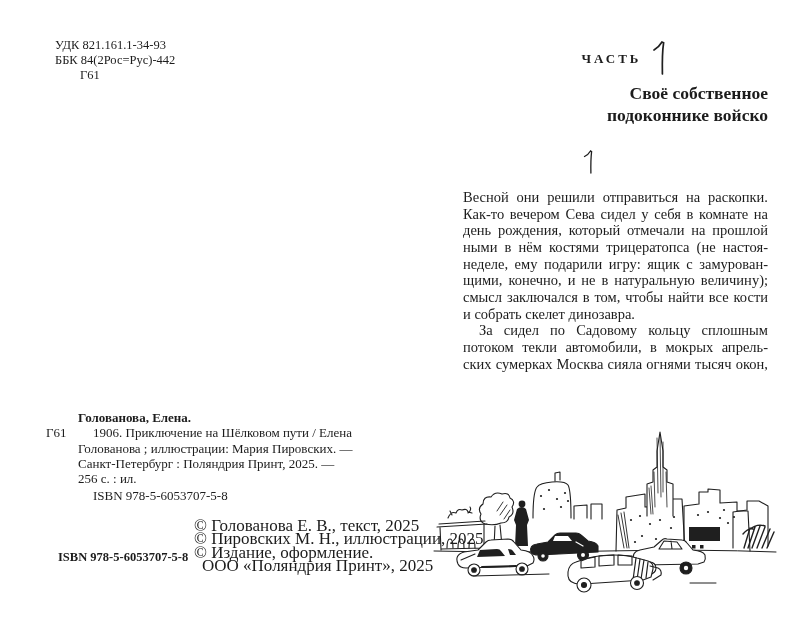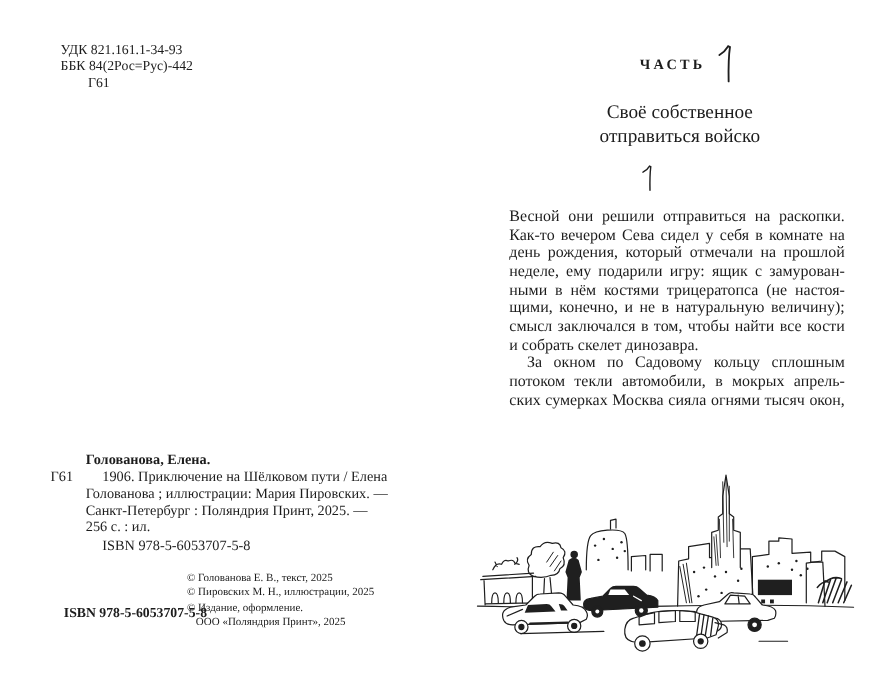--- a/index.html
+++ b/index.html
@@ -15,33 +15,33 @@
   .udk-code { padding-left:25px; }
 
   .bib-block { left:46px; top:410px; width:312px; font-size:13px; line-height:15.3px; }
   .bib-author { padding-left:32px; font-weight:bold; }
   .bib-row { position:relative; }
   .bib-code { position:absolute; left:0; top:0; }
   .bib-lines { padding-left:32px; }
   .bib-lines > div:first-child { text-indent:15px; }
   .bib-isbn { padding-left:47px; margin-top:2px; }
 
-  .copyright-block { left:170px; top:519px; font-size:10px; line-height:13.3px; white-space:nowrap; }
+  .copyright-block { left:194px; top:519px; font-size:17px; line-height:13.3px; white-space:nowrap; }
   .copyright-block > div:last-child { padding-left:8px; }
 
   .footer-isbn { left:58px; top:550px; font-size:12.5px; font-weight:bold; white-space:nowrap; }
 
   
   .part-row { left:452px; top:40px; width:316px; height:38px;
     display:flex; justify-content:center; align-items:center; }
   .part-label { font-size:13px; font-weight:600; letter-spacing:3px;margin-left:32px; }
   .part-num-svg { margin-left:9px; margin-top:-2px; }
 
-  .chapter-title { left:452px; top:82px; width:316px; margin:8px;
-    text-align:center; font-size:17.5px; font-weight:normal; line-height:22px; }
+  .chapter-title { left:452px; top:82px; width:316px; margin:0;
+    text-align:right; font-size:17.5px; font-weight:bold; line-height:22px; }
 
   .chapter-num-svg { left:582px; top:149px; }
 
   .body-text { left:451px; top:189px; width:317px; font-size:14.5px; line-height:16.65px; }
   .jline { text-align:justify; text-align-last:justify; white-space:nowrap;margin-left:12px; }
   .jline.para-end { text-align-last:left; }
   .jline.indent { padding-left:16px; }
 
   .figure-svg { left:428px; top:420px; }
 </style>
@@ -86,37 +86,37 @@
 
     <div class="abs part-row">
       <span class="part-label">ЧАСТЬ</span>
       <svg class="part-num-svg" width="20" height="36" viewBox="0 0 20 36" aria-hidden="true">
         <path d="M4,10 Q9,7 12,2 L13.6,2.8 Q12,13 12.4,34" fill="none" stroke="#1f1f1f" stroke-width="1.7" stroke-linecap="round"></path>
       </svg>
     </div>
 
     <h1 class="abs chapter-title">
       <div>Своё собственное</div>
-      <div>отправиться войско</div>
+      <div>подоконнике войско</div>
     </h1>
 
     <svg class="abs chapter-num-svg" width="15" height="26" viewBox="0 0 15 26" aria-hidden="true">
       <path d="M2.5,7.5 Q6.5,5.5 8.5,2 L9.6,2.6 Q8.6,11 8.9,24" fill="none" stroke="#1f1f1f" stroke-width="1.3" stroke-linecap="round"></path>
     </svg>
 
     <div class="abs body-text">
       <div class="jline">Весной они решили отправиться на раскопки.</div>
       <div class="jline">Как-то вечером Сева сидел у себя в комнате на</div>
       <div class="jline">день рождения, который отмечали на прошлой</div>
+      <div class="jline">ными в нём костями трицератопса (не настоя-</div>
       <div class="jline">неделе, ему подарили игру: ящик с замурован-</div>
-      <div class="jline">ными в нём костями трицератопса (не настоя-</div>
       <div class="jline">щими, конечно, и не в натуральную величину);</div>
       <div class="jline">смысл заключался в том, чтобы найти все кости</div>
       <div class="jline para-end">и собрать скелет динозавра.</div>
-      <div class="jline indent">За окном по Садовому кольцу сплошным</div>
+      <div class="jline indent">За сидел по Садовому кольцу сплошным</div>
       <div class="jline">потоком текли автомобили, в мокрых апрель-</div>
       <div class="jline">ских сумерках Москва сияла огнями тысяч окон,</div>
     </div>
 
     <svg class="abs figure-svg" width="350" height="175" viewBox="0 0 350 175" aria-hidden="true">
       <g stroke="#1f1f1f" fill="none" stroke-width="1.1" stroke-linecap="round" stroke-linejoin="round">
 
         <g>
           <path d="M11,104 L57,101 M9,107 L59,104 M12,107 L13,130 M56,104 L56,129 M13,129 L56,128"></path>
           <path d="M19,128 q0,-9 3,-9 q3,0 3,9 M30,128 q0,-9 3,-9 q3,0 3,9 M41,128 q0,-9 3,-9 q3,0 3,9"></path>

